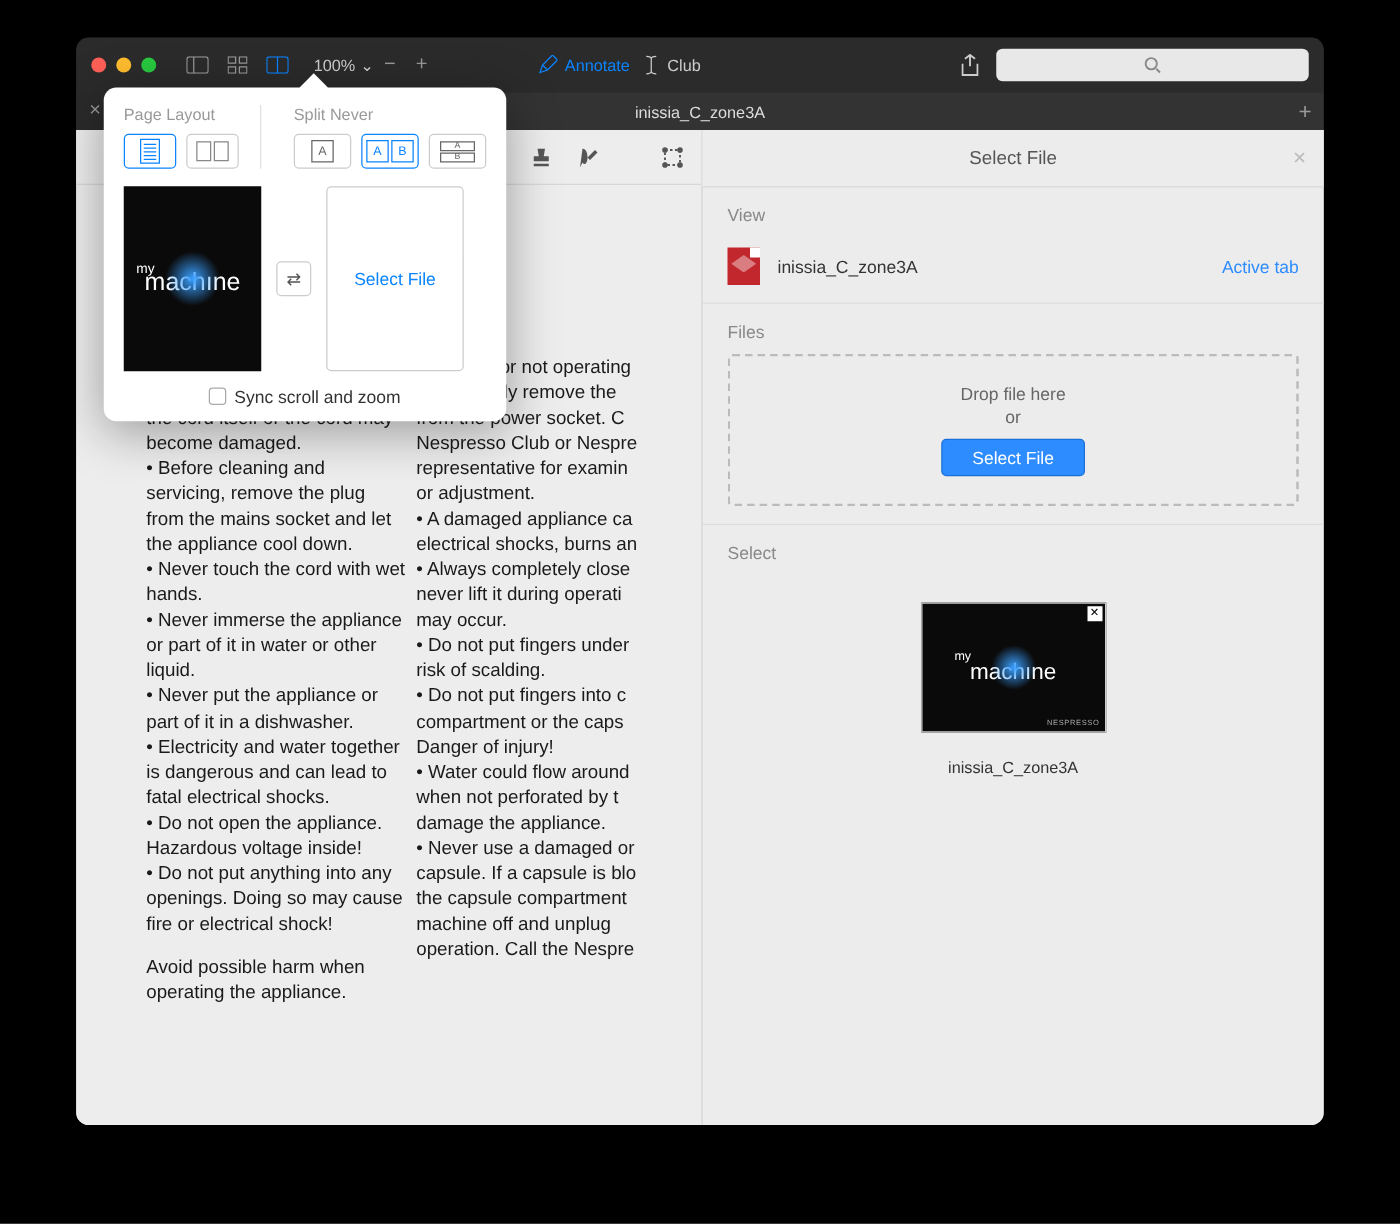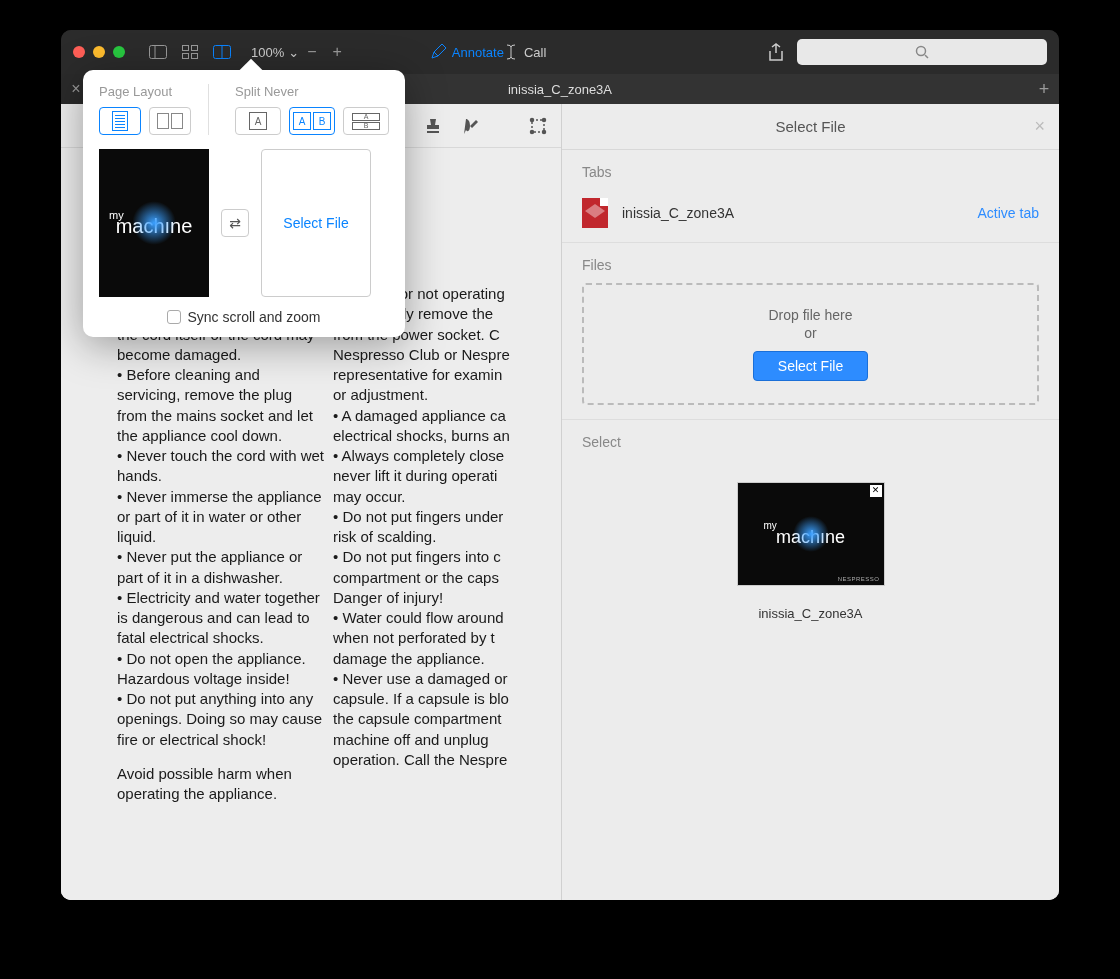--- a/index.html
+++ b/index.html
@@ -10,21 +10,21 @@
 .dot { width: 12px; height: 12px; border-radius: 50%; }
 .dot.red { background: #ff5f57; }
 .dot.yellow { background: #febc2e; }
 .dot.green { background: #28c840; }
 .tb-group { display: flex; gap: 14px; margin-left: 24px; align-items: center; }
 .tb-icon { width: 18px; height: 16px; display: flex; align-items: center; justify-content: center; }
 .tb-icon svg { stroke: #999; fill: none; }
 .tb-icon.active svg { stroke: #0a84ff; }
 .zoom { color: #ccc; font-size: 13px; margin-left: 20px; display: flex; align-items: center; gap: 4px; }
 .zoom-btn { color: #999; font-size: 16px; padding: 0 8px; cursor: pointer; }
-.anno-group { display: flex; align-items: center; margin-left: 80px; }
+.anno-group { display: flex; align-items: center; gap: 10px; margin-left: 80px; }
 .anno-btn { display: flex; align-items: center; gap: 6px; color: #0a84ff; font-size: 13px; }
 .anno-btn.edit { color: #ccc; }
 .tb-right { margin-left: auto; display: flex; align-items: center; gap: 12px; }
 .share-icon svg { stroke: #ccc; }
 .search-field { width: 250px; height: 26px; background: #e8e8e8; border-radius: 5px; display: flex; align-items: center; justify-content: center; }
 .search-field svg { stroke: #888; }
 .tab-strip { height: 30px; background: #333; display: flex; align-items: center; }
 .tab-close-x { width: 30px; height: 30px; display: flex; align-items: center; justify-content: center; color: #999; background: #2a2a2a; }
 .tab-title { flex: 1; text-align: center; color: #ddd; font-size: 13px; }
 .tab-add { width: 30px; height: 30px; display: flex; align-items: center; justify-content: center; color: #999; font-size: 18px; }
@@ -142,21 +142,21 @@
       <div class="anno-btn">
         <svg width="16" height="16" viewBox="0 0 16 16" stroke="#0a84ff" fill="none">
             <path d="M2 14 L4 8 L12 0 L16 4 L8 12 L2 14 Z M4 8 L8 12"></path>
           </svg>
         <span>Annotate</span>
       </div>
       <div class="anno-btn edit">
         <svg width="14" height="16" viewBox="0 0 14 16" stroke="#ccc" fill="none">
             <path d="M3 1 Q7 1 7 3 Q7 1 11 1 M3 15 Q7 15 7 13 Q7 15 11 15 M7 3 L7 13"></path>
           </svg>
-        <span>Call</span>
+        <span>Club</span>
       </div>
     </div>
     <div class="tb-right">
       <div class="tb-icon share-icon">
           <svg width="14" height="18" viewBox="0 0 14 18" fill="none" stroke-width="1.5">
             <path d="M7 1 L7 10 M3 4 L7 1 L11 4 M1 8 L1 17 L13 17 L13 8"></path>
           </svg>
         </div>
       <div class="search-field">
         <svg width="14" height="14" viewBox="0 0 14 14" fill="none" stroke-width="1.5">
@@ -273,21 +273,21 @@
         </div>
       </div>
     </div>
 
     <div class="right-pane">
       <div class="rp-header">
         <span>Select File</span>
         <span class="rp-close">×</span>
       </div>
       <div class="rp-section">
-        <div class="rp-section-title">Tabs</div>
+        <div class="rp-section-title">View</div>
         <div class="tab-item">
           <div class="pdf-icon"></div>
           <div class="tab-item-name">inissia_C_zone3A</div>
           <div class="tab-item-status">Active tab</div>
         </div>
       </div>
       <div class="files-section">
         <div class="rp-section-title">Files</div>
         <div class="drop-zone">
           <div>Drop file here</div>

